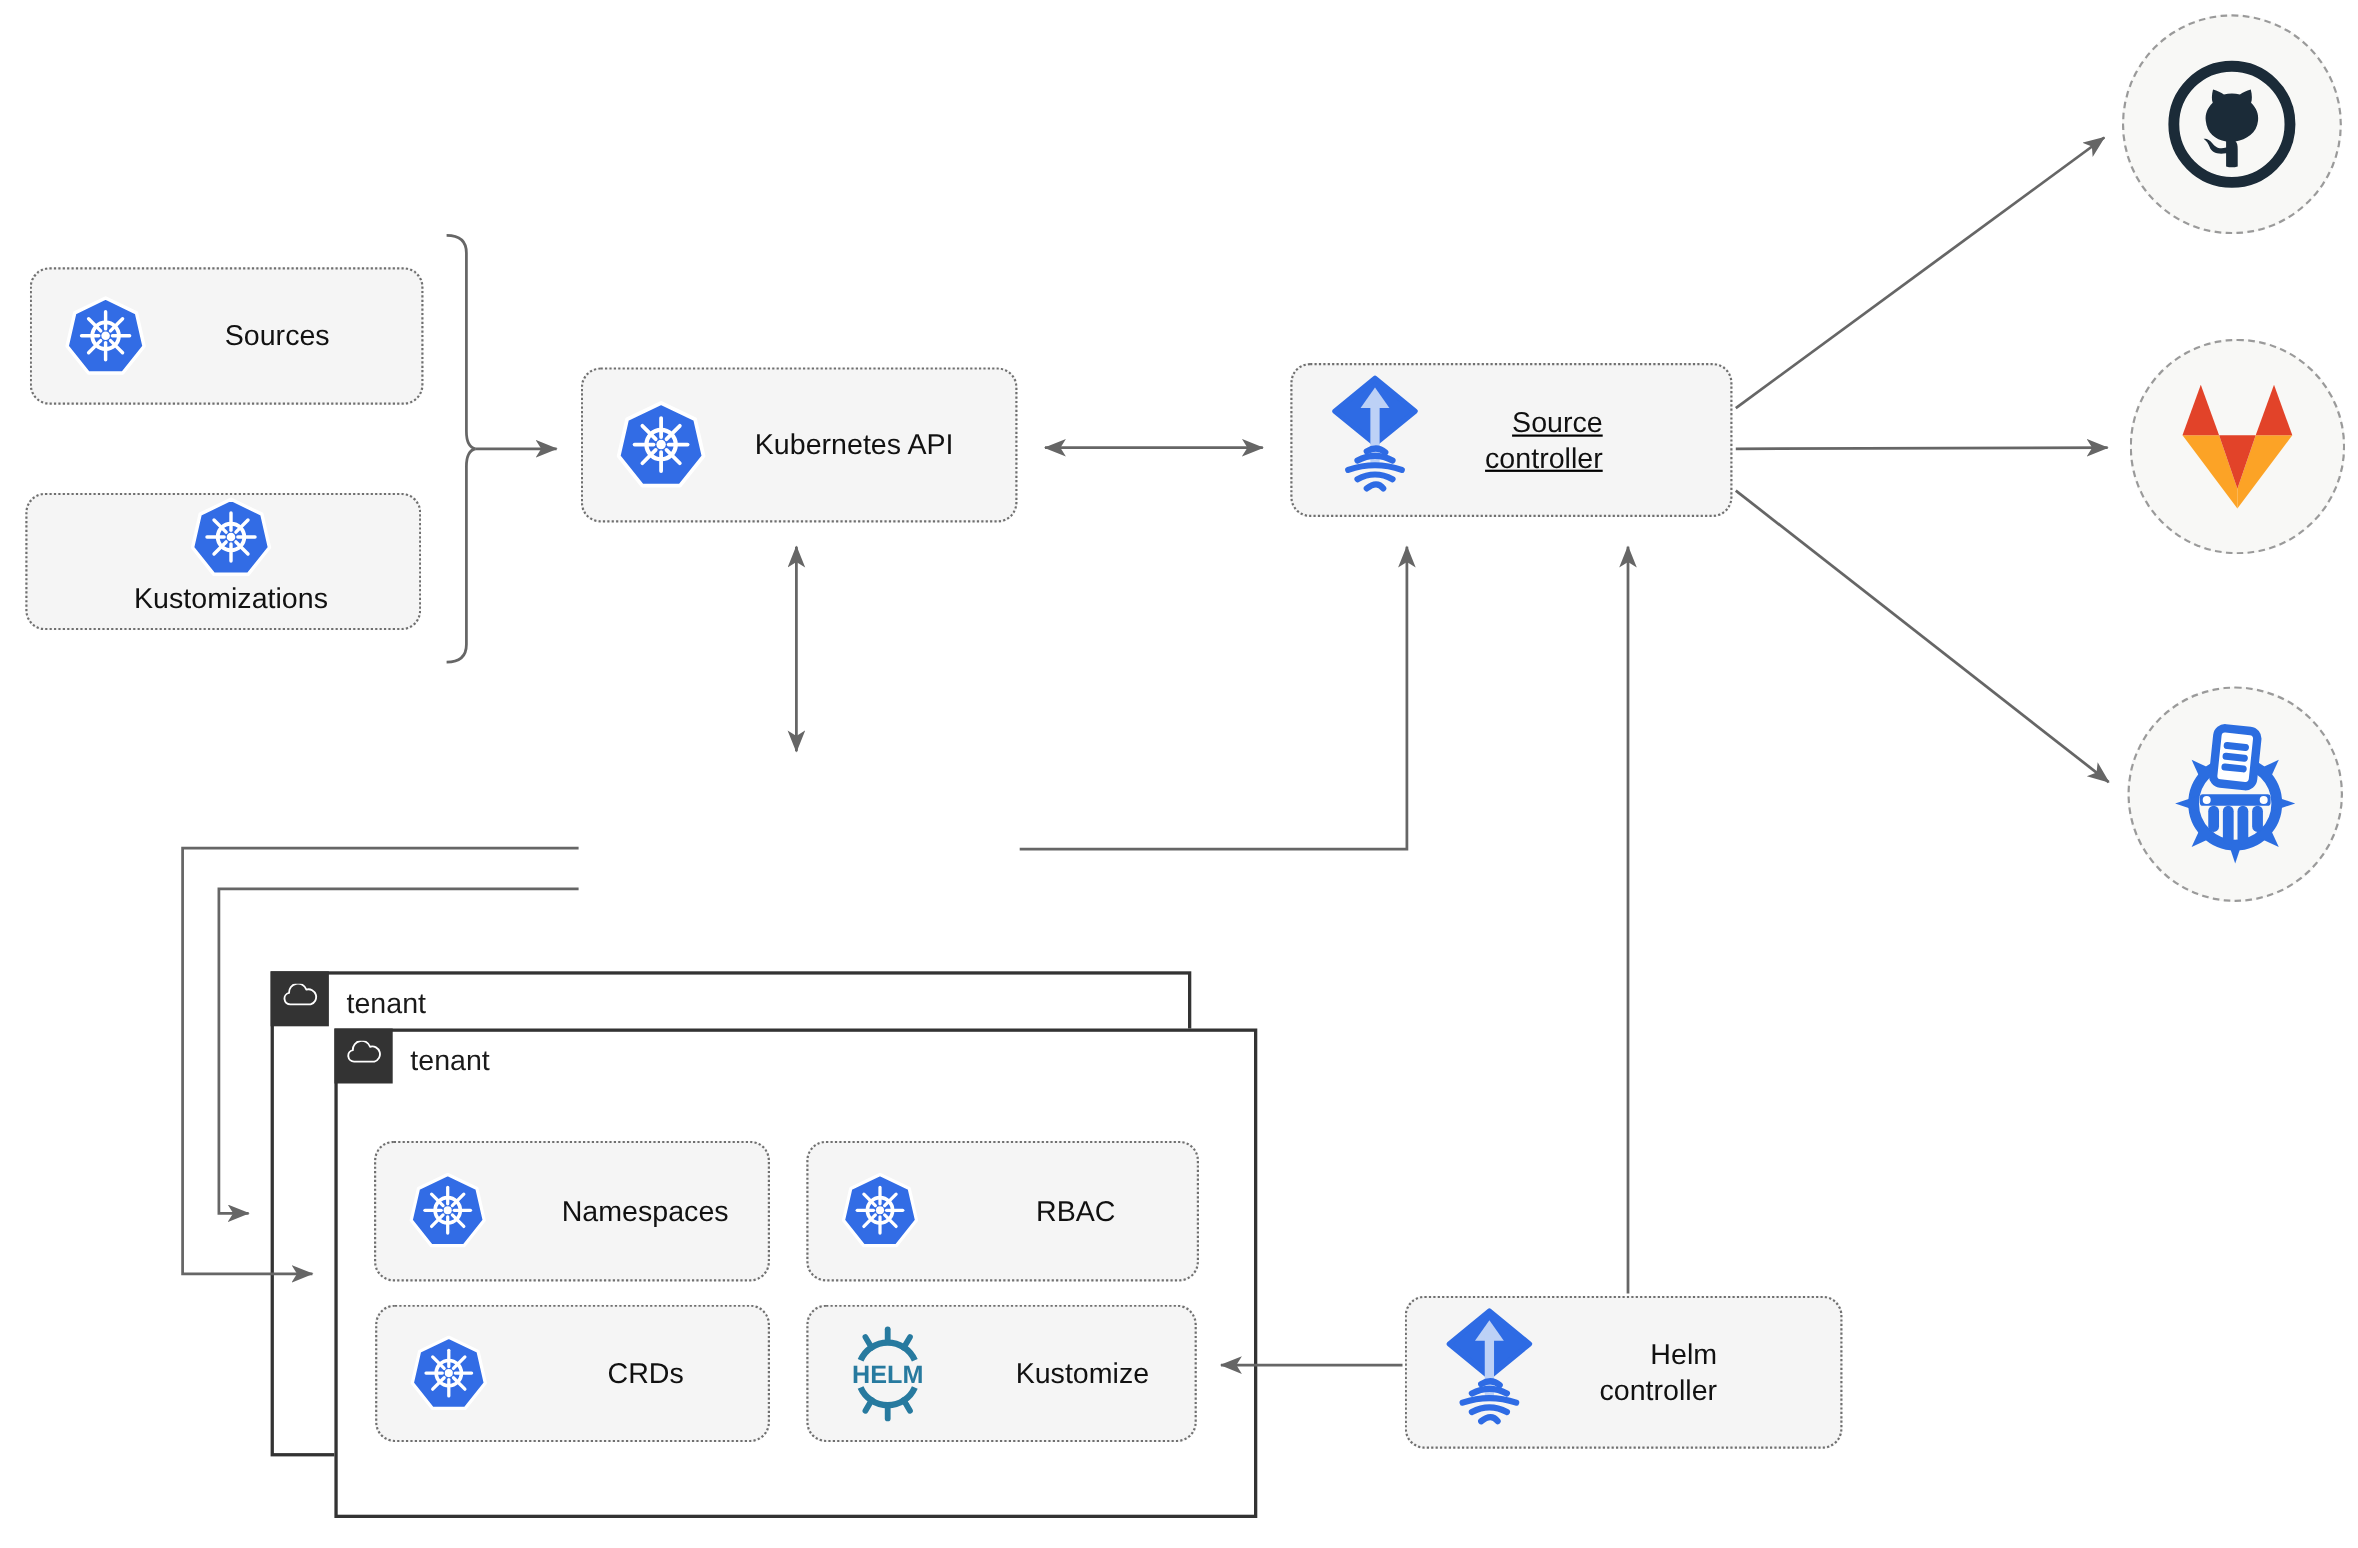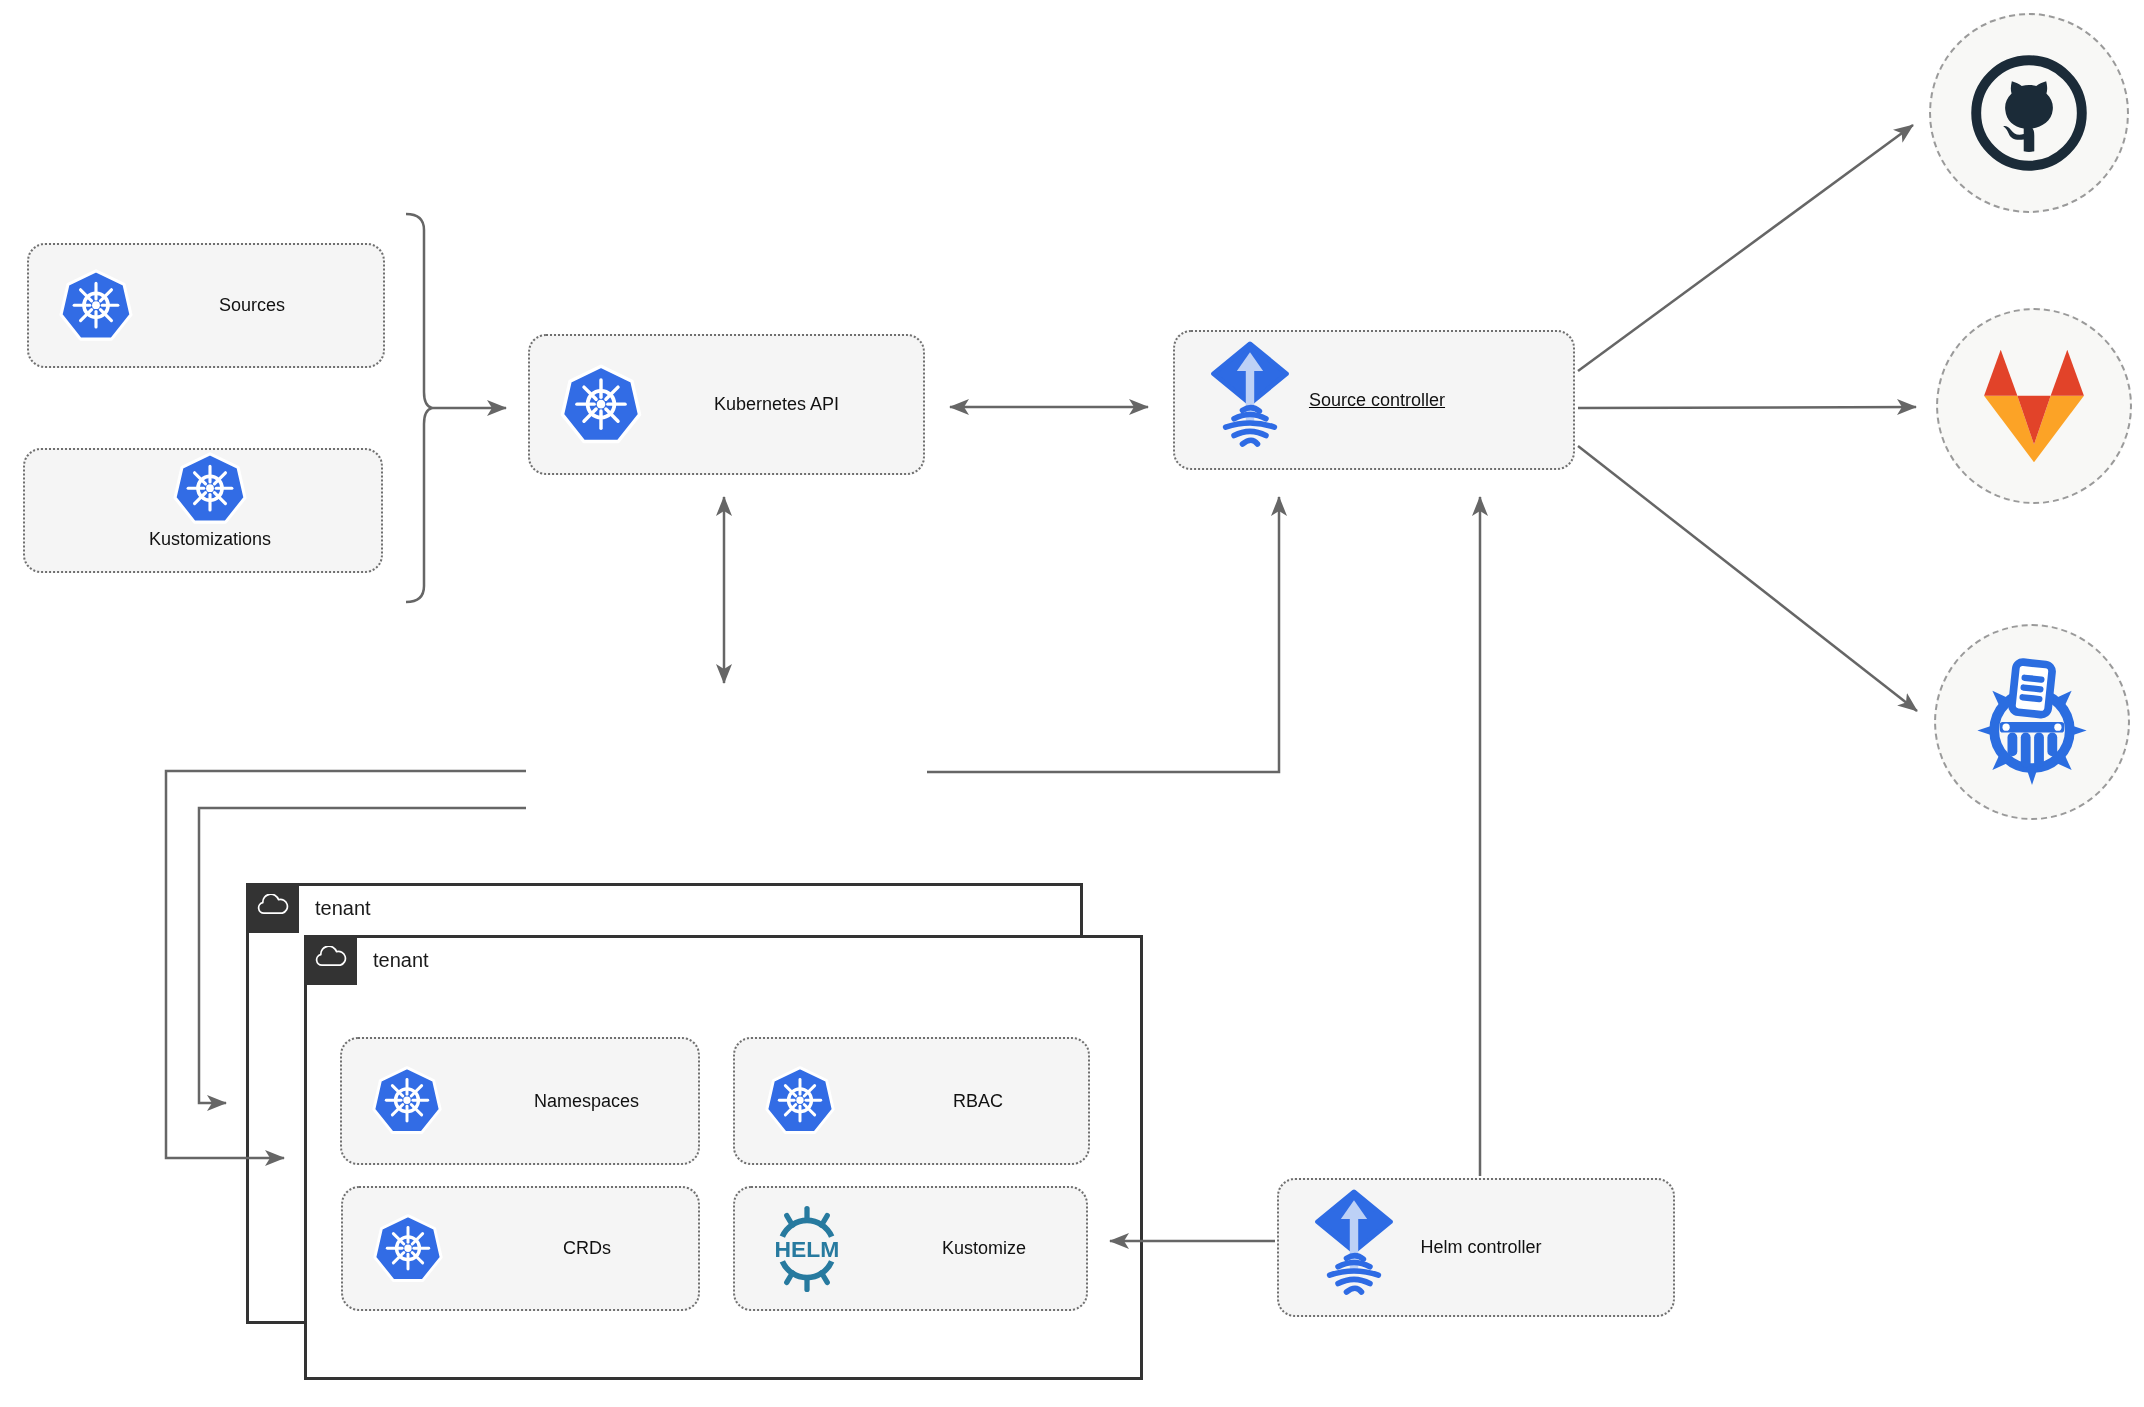--- a/index.html
+++ b/index.html
@@ -2,30 +2,30 @@
 <html><head>
 <meta charset="utf-8">
 <style>
   html,body{margin:0;padding:0;background:#fff;}
   .canvas{position:relative;width:2144px;height:1407px;background:#ffffff;
           font-family:"Liberation Sans",sans-serif;overflow:hidden;}
   
   .dnode{position:absolute;background:#f5f5f5;border:2px dotted #6f6f6f;border-radius:18px;
          box-sizing:border-box;display:flex;align-items:center;padding:0 14px 0 28px;z-index:4;}
   .dnode .nlabel{flex:1;display:flex;justify-content:center;}
-  .dnode .nlabel span{font-size:18px;color:#111;text-align:right;line-height:1.25;}
+  .dnode .nlabel span{font-size:26px;color:#111;text-align:right;line-height:1.25;}
   .wrap160 span{max-width:160px;}
   .wrap200 span{max-width:200px;}
   .icon-wrap{flex:0 0 auto;display:flex;align-items:flex-end;justify-content:center;}
   
   .tenant{position:absolute;background:#ffffff;border:3px solid #333;box-sizing:border-box;z-index:2;}
   .tenant-front{z-index:3;}
   .tenant-tab{position:absolute;left:-3px;top:-3px;width:53px;height:50px;background:#333;
               display:flex;align-items:center;justify-content:center;}
-  .tenant-label{position:absolute;left:66px;top:11px;font-size:20px;color:#1a1a1a;}
+  .tenant-label{position:absolute;left:66px;top:11px;font-size:26px;color:#1a1a1a;}
   
   .inner{z-index:4;gap:45px;}
   
   .ext-circle{position:absolute;border:2.5px dashed #9a9a9a;border-radius:50%;background:#f8f8f6;
               box-sizing:border-box;display:flex;align-items:center;justify-content:center;z-index:2;}
   .overlay{position:absolute;left:0;top:0;z-index:6;pointer-events:none;}
   .defs-hidden{position:absolute;width:0;height:0;overflow:hidden;}
 </style>
 </head>
 <body>

